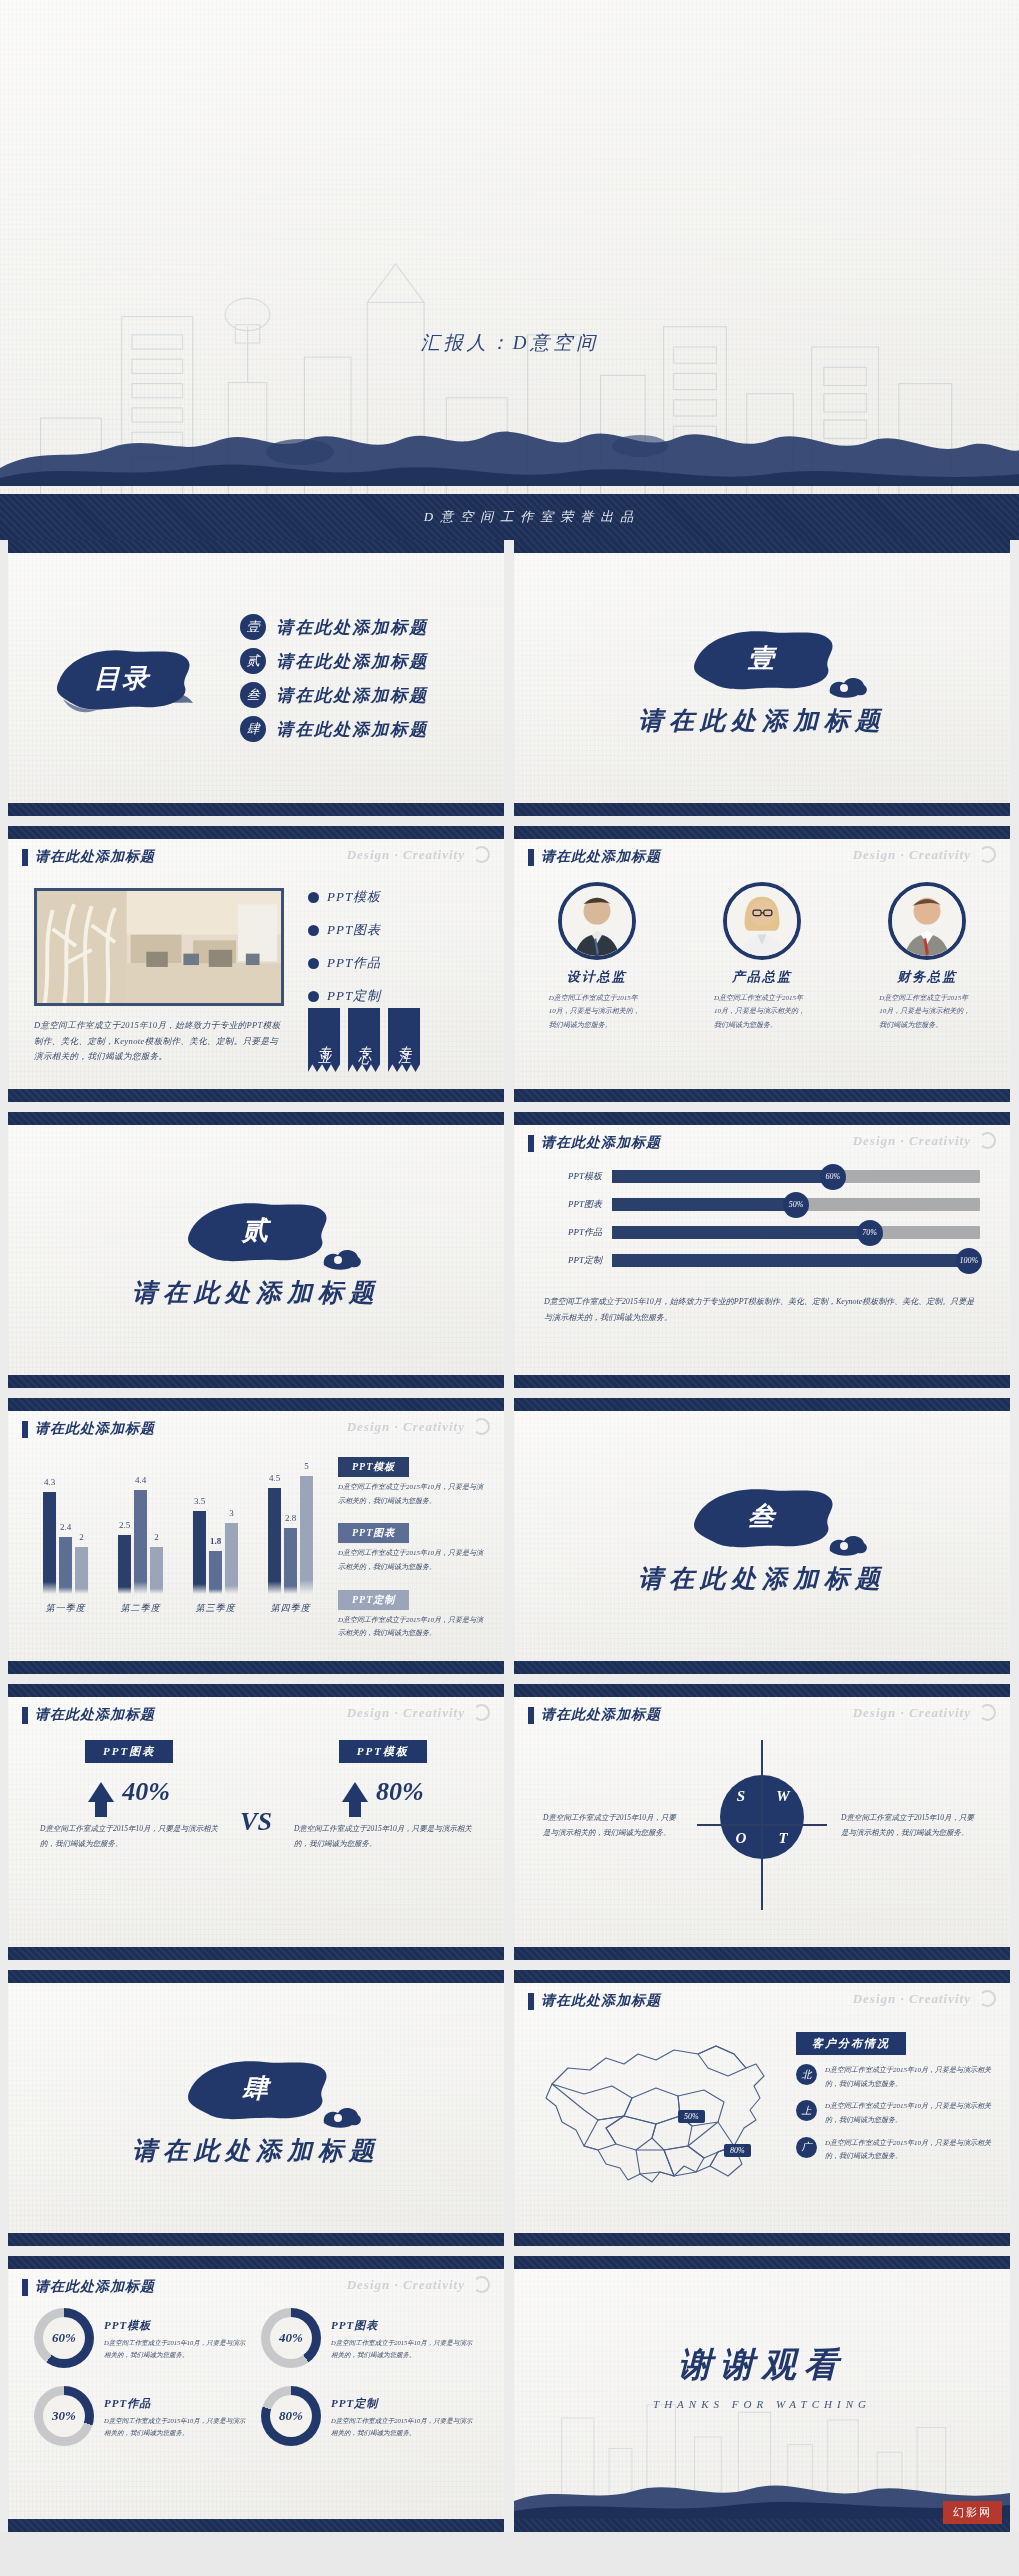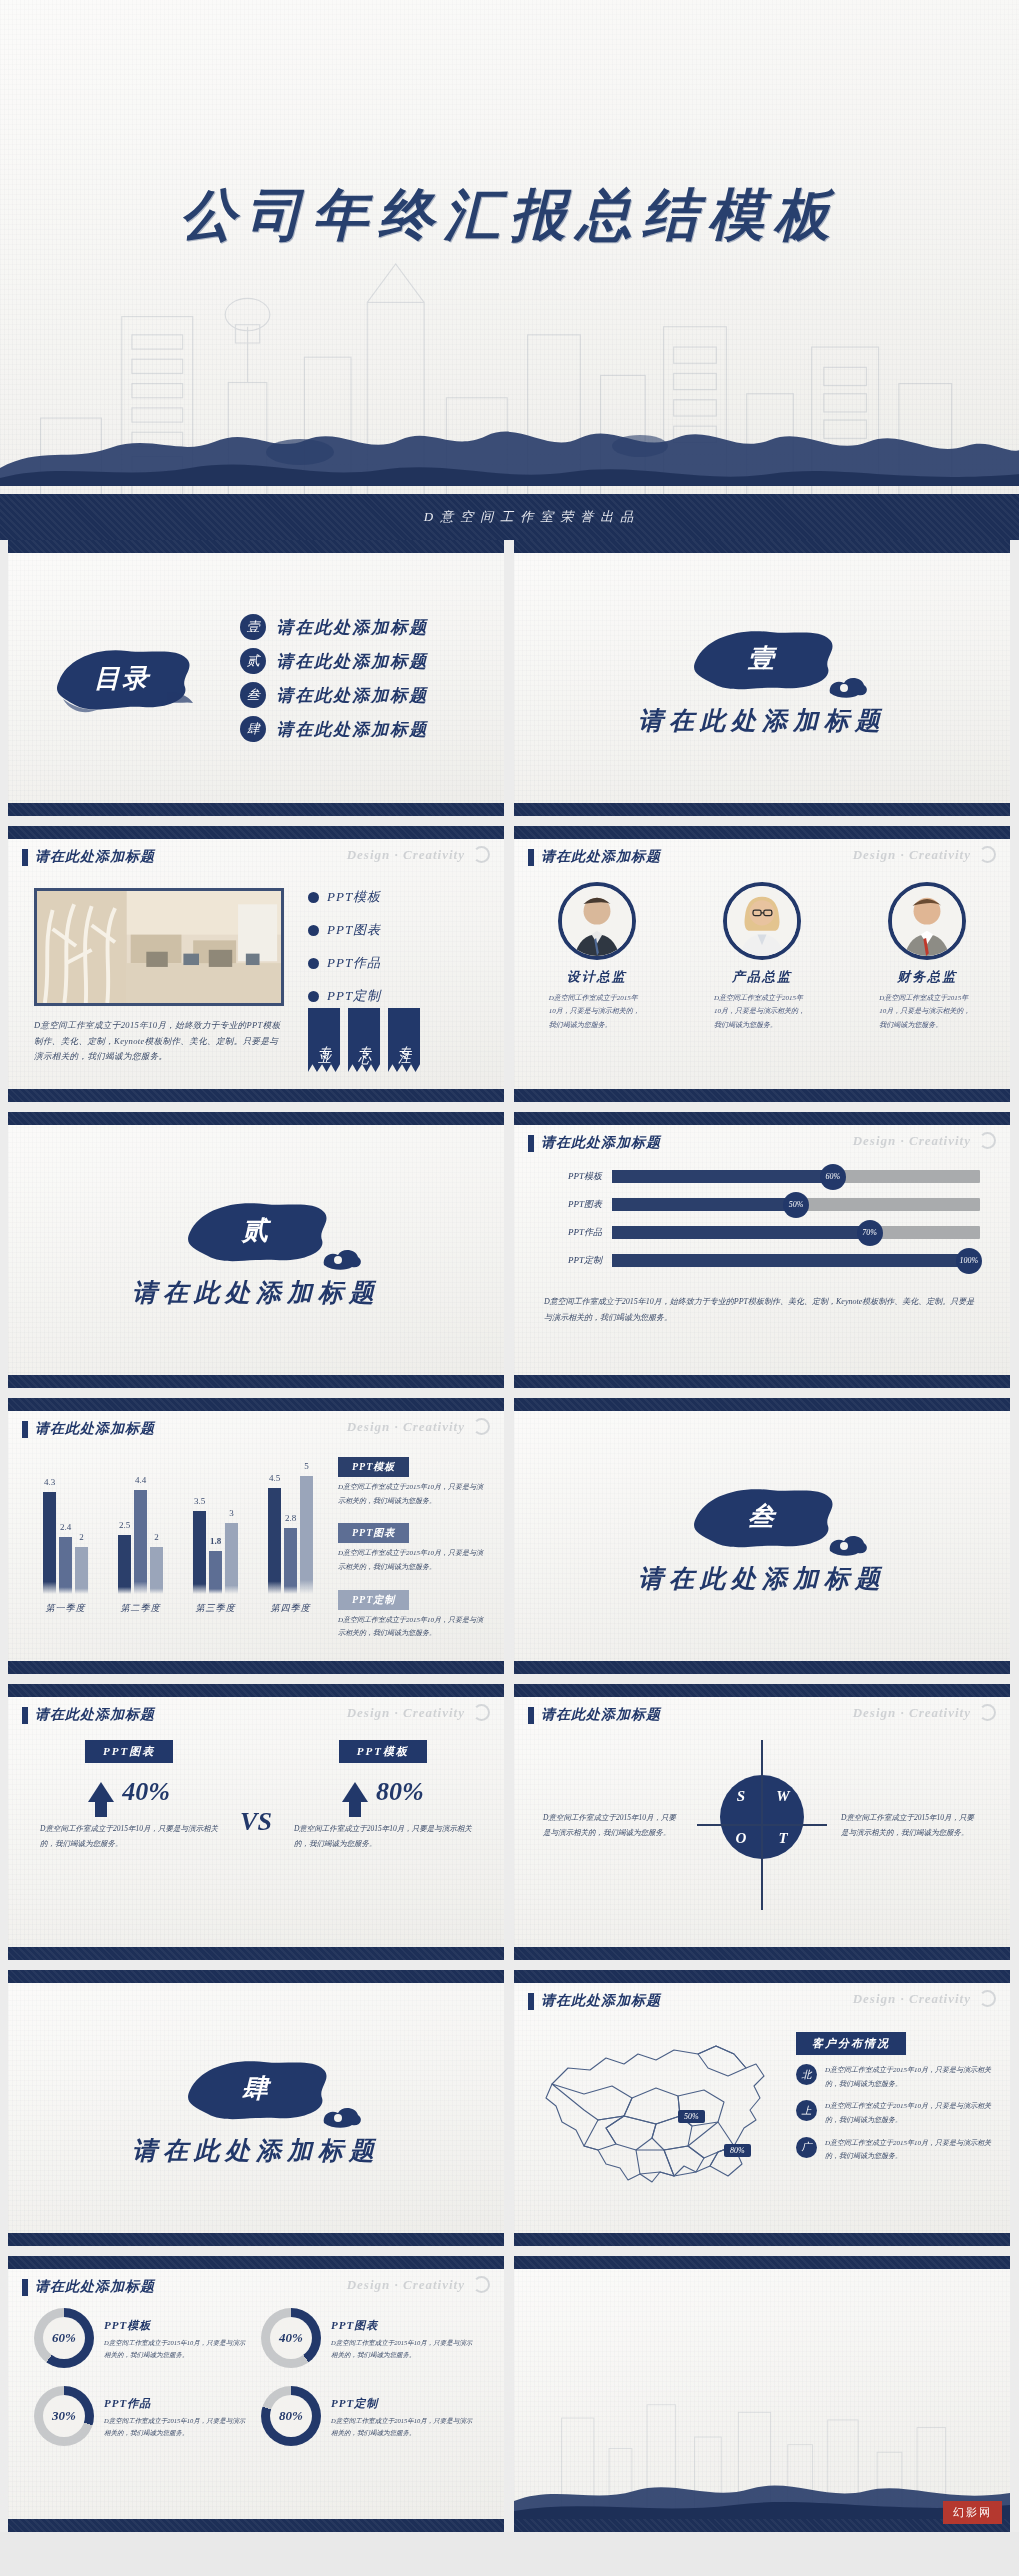--- a/index.html
+++ b/index.html
@@ -209,21 +209,21 @@
         <rect x="736" y="186" width="46" height="144"></rect>
         <rect x="800" y="140" width="66" height="190"></rect>
         <rect x="812" y="160" width="42" height="18"></rect>
           <rect x="812" y="186" width="42" height="18"></rect>
         <rect x="812" y="212" width="42" height="18"></rect>
         <rect x="886" y="176" width="52" height="154"></rect>
         <rect x="40" y="210" width="60" height="120"></rect>
       </g>
     </svg>
 
-    <div class="title">公司年终汇报总结模板</div>
+    <div class="subtitle">汇报人：D意空间</div>
 
     <svg class="inkband" viewBox="0 0 1020 90" preserveAspectRatio="none">
       <path d="M0 72 C40 50 70 66 110 52 C150 38 180 60 214 46 C250 30 272 58 306 44
                C340 30 366 60 400 44 C430 30 452 56 486 40 C520 24 548 58 580 42
                C614 26 640 58 676 42 C710 28 736 58 770 44 C804 30 832 60 868 46
                C902 32 930 62 966 50 C990 42 1006 58 1020 54 L1020 90 L0 90 Z" fill="#2b3f6b" opacity=".92"></path>
       <path d="M0 82 C60 66 120 84 190 72 C260 60 310 84 380 74 C450 64 500 86 570 76
                C640 66 700 88 770 78 C840 68 900 88 1020 78 L1020 90 L0 90 Z" fill="#1d2f57" opacity=".85"></path>
       <ellipse cx="300" cy="56" rx="34" ry="13" fill="#2b3f6b" opacity=".7"></ellipse>
       <ellipse cx="640" cy="50" rx="28" ry="11" fill="#2b3f6b" opacity=".6"></ellipse>
@@ -802,20 +802,24 @@
             <rect x="100" y="92" width="24" height="88"></rect>
           <rect x="140" y="46" width="30" height="134"></rect>
             <rect x="190" y="80" width="28" height="100"></rect>
           <rect x="236" y="54" width="34" height="126"></rect>
             <rect x="288" y="88" width="26" height="92"></rect>
           <rect x="330" y="62" width="32" height="118"></rect>
             <rect x="382" y="96" width="26" height="84"></rect>
           <rect x="424" y="70" width="30" height="110"></rect>
         </g>
       </svg>
+      <div class="thanks">
+        <div class="big">谢谢观看</div>
+        <div class="sub">THANKS FOR WATCHING</div>
+      </div>
       <svg class="inkband" style="bottom:13px;height:64px" viewBox="0 0 496 64" preserveAspectRatio="none">
         <path d="M0 46 C40 30 80 48 120 36 C160 24 196 46 236 34 C276 22 312 46 352 36
                  C392 26 430 48 496 38 L496 64 L0 64 Z" fill="#2b3f6b" opacity=".92"></path>
         <path d="M0 56 C70 44 140 60 220 50 C300 40 370 60 496 50 L496 64 L0 64 Z" fill="#1d2f57"></path>
       </svg>
       <div class="botbar navybar"></div>
       <div class="brandtag">幻影网</div>
     </div>
   </div>
 

